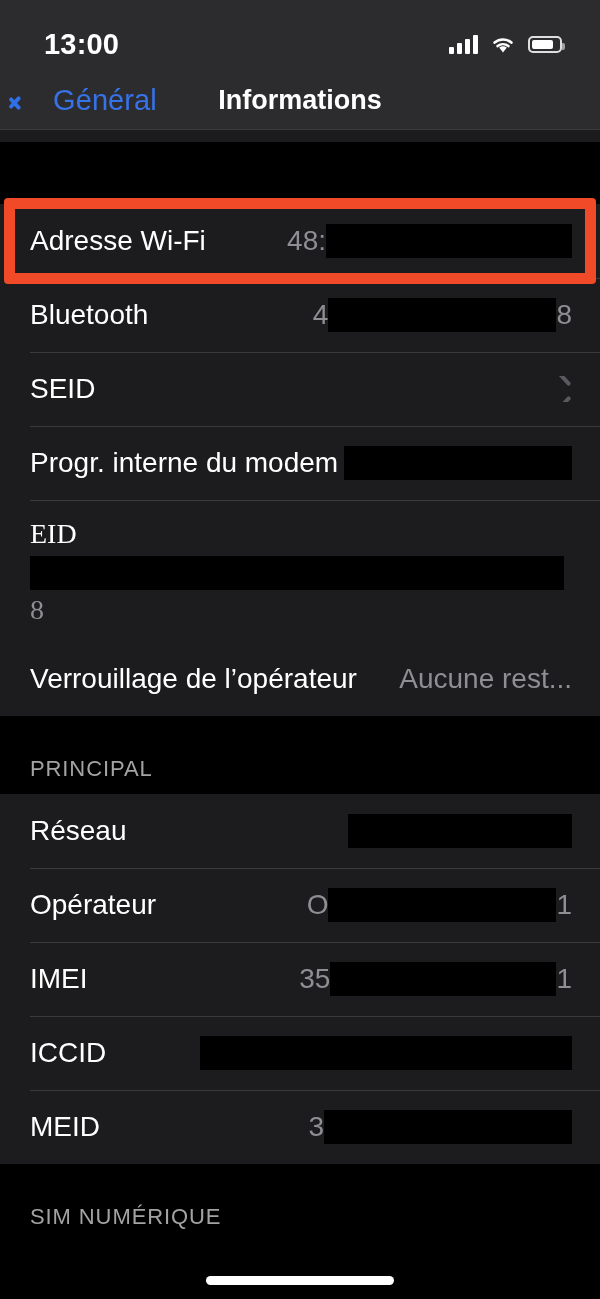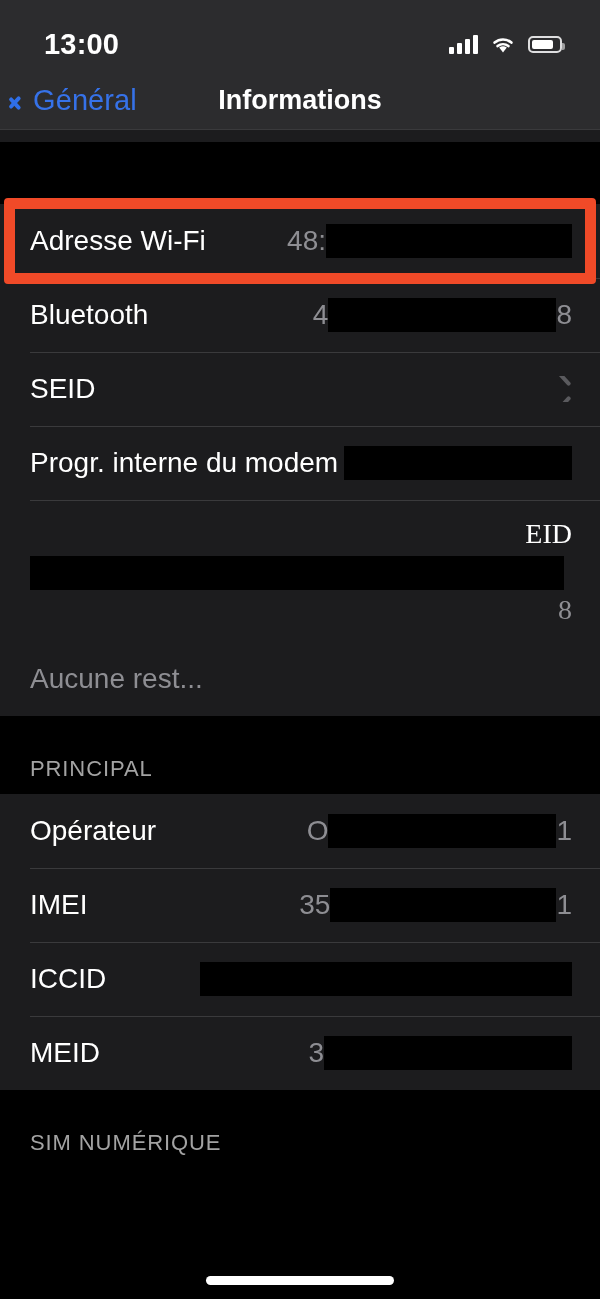--- a/index.html
+++ b/index.html
@@ -34,37 +34,37 @@
   .batt::after { content:""; position:absolute; right:-5px; top:5px; width:3px; height:7px;
           background:rgba(255,255,255,.55); border-radius:0 2px 2px 0; }
   .batt i { display:block; height:100%; width:82%; background:#fff; border-radius:2px; }
 
   
   .navbar {
     height:58px; background:#2C2C2E;
     display:flex; align-items:center; position:relative;
     border-bottom:1px solid #3A3A3C;
   }
-  .backbtn { display:flex; align-items:center; gap:0; padding-left:18px; cursor:pointer; }
+  .backbtn { display:flex; align-items:center; gap:20px; padding-left:18px; cursor:pointer; }
   .chev-left { width:15px; height:26px; position:relative; flex:none; }
   .chev-left::before, .chev-left::after {
     content:""; position:absolute; left:2px; width:15px; height:4px;
     background:#2F6FE8; border-radius:2px;
   }
   .chev-left::before { top:7px;  transform:rotate(133deg); transform-origin:left center; }
   .chev-left::after  { top:19px; transform:rotate(227deg); transform-origin:left center; }
   .back-label { color:#3672E9; font-size:29px; letter-spacing:.1px; }
   .navtitle {
     position:absolute; left:0; right:0; text-align:center;
     color:#fff; font-size:27px; font-weight:700; pointer-events:none;
   }
 
   
   .gap { background:#000; }
-  .group { background:#1C1C1E;text-align:right; }
+  .group { background:#1C1C1E; }
   .row {
     position:relative; background:#1C1C1E;
     display:flex; align-items:center; justify-content:space-between;
     padding:0 28px 0 30px; min-height:74px;
   }
   .row + .row::before {
     content:""; position:absolute; left:30px; right:0; top:0; height:1px;
     background:#3A3A3C;
   }
   .row-label { color:#fff; font-size:28px; white-space:nowrap; }
@@ -179,27 +179,34 @@
           <span class="row-value">
             <span class="redact" style="width:228px"></span>
           </span>
         </div>
         <div class="row-stack">
           <span class="row-label">EID</span>
           <div class="eid-bar"></div>
           <div class="eid-tail">8</div>
         </div>
         <div class="row">
+          <span class="row-label">Verrouillage de l’opérateur</span>
           <span class="row-value">
             <span>Aucune rest...</span>
           </span>
         </div>
       </div>
       <div class="section-header">PRINCIPAL</div>
       <div class="group">
+        <div class="row">
+          <span class="row-label">Réseau</span>
+          <span class="row-value">
+            <span class="redact" style="width:224px"></span>
+          </span>
+        </div>
         <div class="row">
           <span class="row-label">Opérateur</span>
           <span class="row-value">
             <span>O</span>
             <span class="redact" style="width:228px"></span>
             <span>1</span>
           </span>
         </div>
         <div class="row">
           <span class="row-label">IMEI</span>

